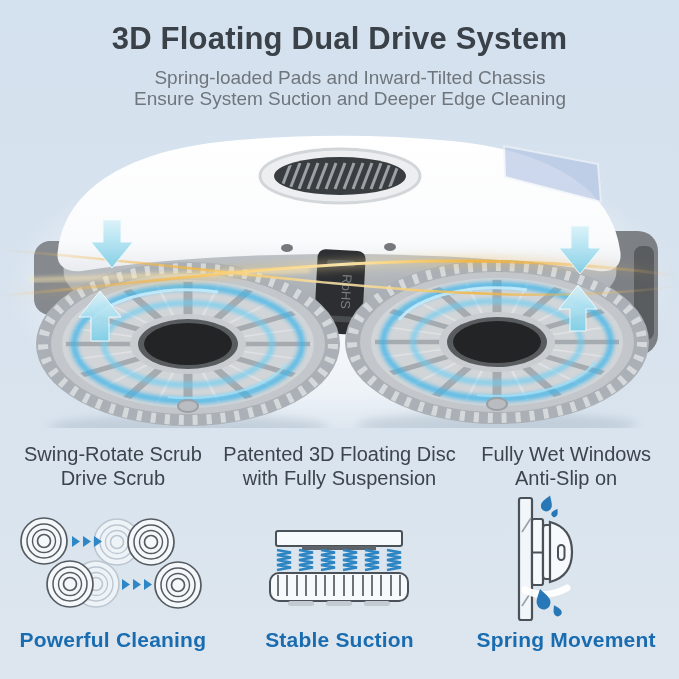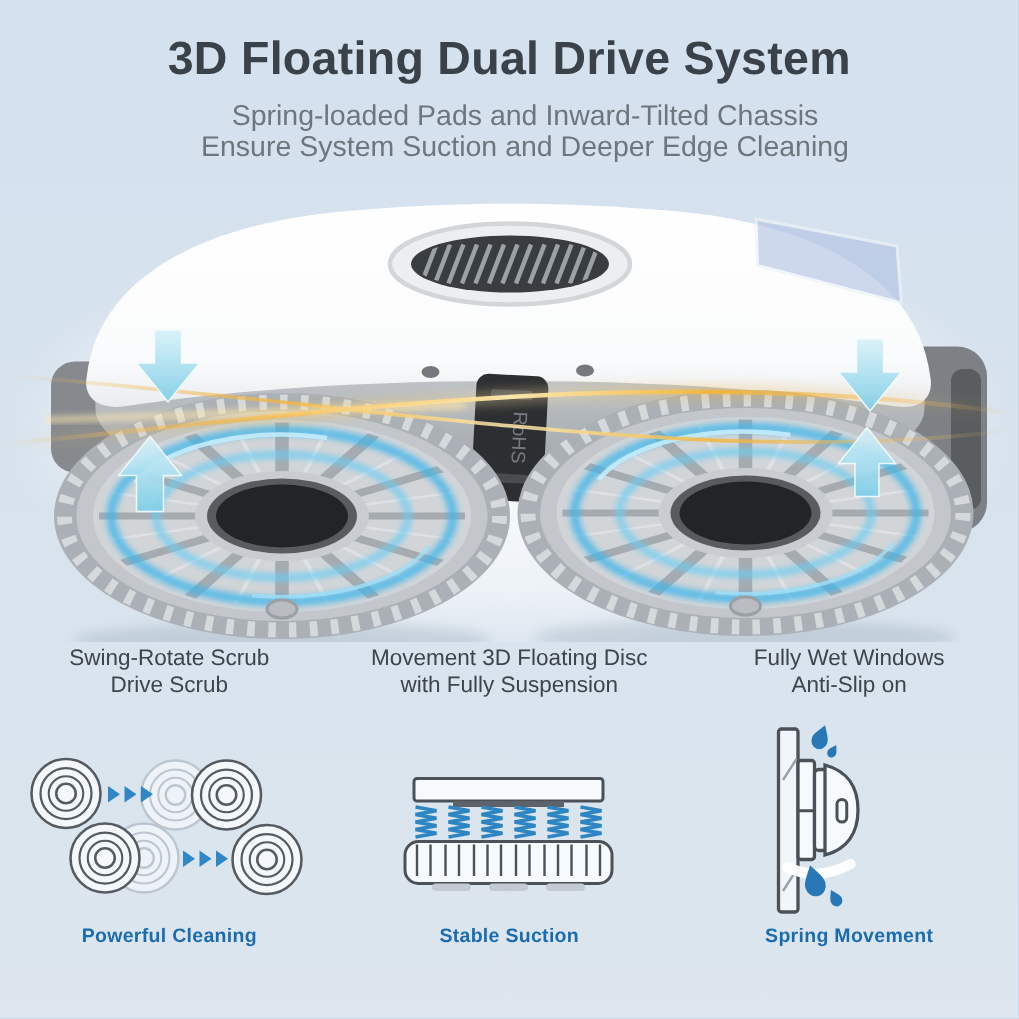--- a/index.html
+++ b/index.html
@@ -6,23 +6,23 @@
   .page{
     width:679px;height:679px;position:relative;overflow:hidden;
     background:linear-gradient(180deg,#d4e1ee 0%,#d8e3ee 55%,#dde6ee 100%);
     font-family:"Liberation Sans",sans-serif;
   }
   .header{text-align:center;padding-top:21px;}
   .title{font-size:31px;line-height:1.15;font-weight:bold;color:#3a4148;margin:0 0 10px;letter-spacing:.2px;}
   .subtitle{font-size:19px;color:#6f757c;line-height:1.12;margin-left:21px;}
   .hero{display:block;margin-top:19px;}
   .features{display:grid;grid-template-columns:1fr 1.12fr 1fr;padding:0 6px;text-align:center;}
-  .f-heading{font-size:15px;color:#3d444c;line-height:1.2;height:46px;margin-top:2px;}
+  .f-heading{font-size:20px;color:#3d444c;line-height:1.2;height:46px;margin-top:14px;}
   .f-icon{height:140px;display:flex;align-items:center;justify-content:center;}
-  .f-caption{font-size:13px;font-weight:bold;color:#1a6cb0;letter-spacing:.2px;}
+  .f-caption{font-size:21px;font-weight:bold;color:#1a6cb0;letter-spacing:.2px;}
 </style>
 </head>
 <body>
 
 <div class="page">
 
   <div class="header">
     <h1 class="title">3D Floating Dual Drive System</h1>
     <div class="subtitle">
       <div>Spring-loaded Pads and Inward-Tilted Chassis</div>
@@ -212,21 +212,21 @@
           <use href="#dD" x="170" y="94"></use>
           <use href="#chev" x="64" y="45"></use>
           <use href="#chev" x="114" y="88"></use>
         </svg>
       </div>
       <div class="f-caption">Powerful Cleaning</div>
     </div>
 
     <div class="feature">
       <div class="f-heading">
-        <div>Movement 3D Floating Disc</div>
+        <div>Patented 3D Floating Disc</div>
         <div>with Fully Suspension</div>
       </div>
       <div class="f-icon">
         <svg width="190" height="115" viewBox="0 0 190 115">
           <defs>
             <path id="spr" d="M-7,0 L7,2.5 L-7,5 L7,7.5 L-7,10 L7,12.5 L-7,15 L7,17.5 L-7,20" stroke="#2d86c3" stroke-width="2.4" fill="none"></path>
           </defs>
           <rect x="32" y="30" width="126" height="15" rx="2" fill="#f7fafc" stroke="#4b5158" stroke-width="2"></rect>
           <rect x="58" y="45" width="74" height="4" fill="#5d6369"></rect>
           <use href="#spr" transform="translate(40,49)"></use>

